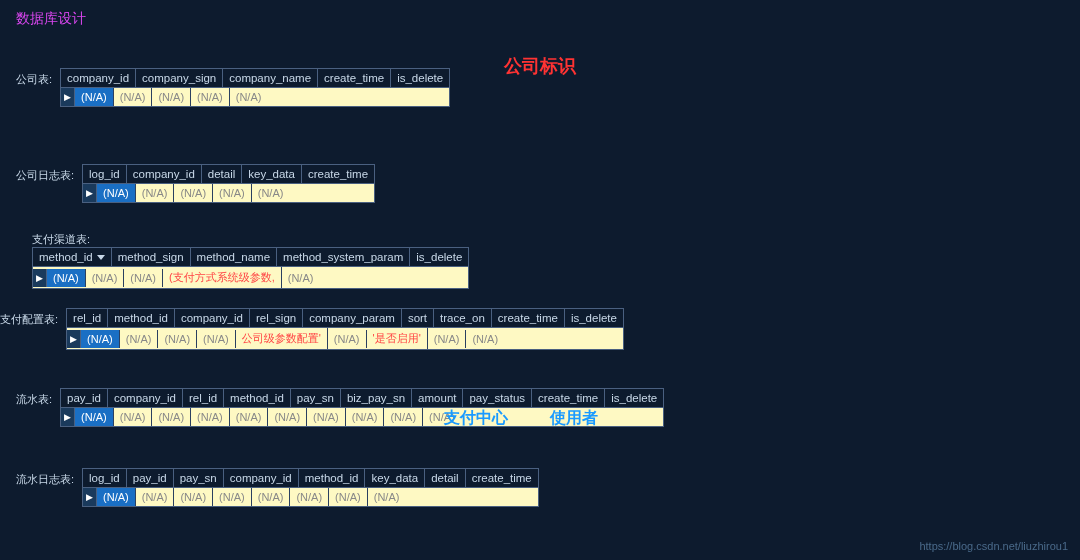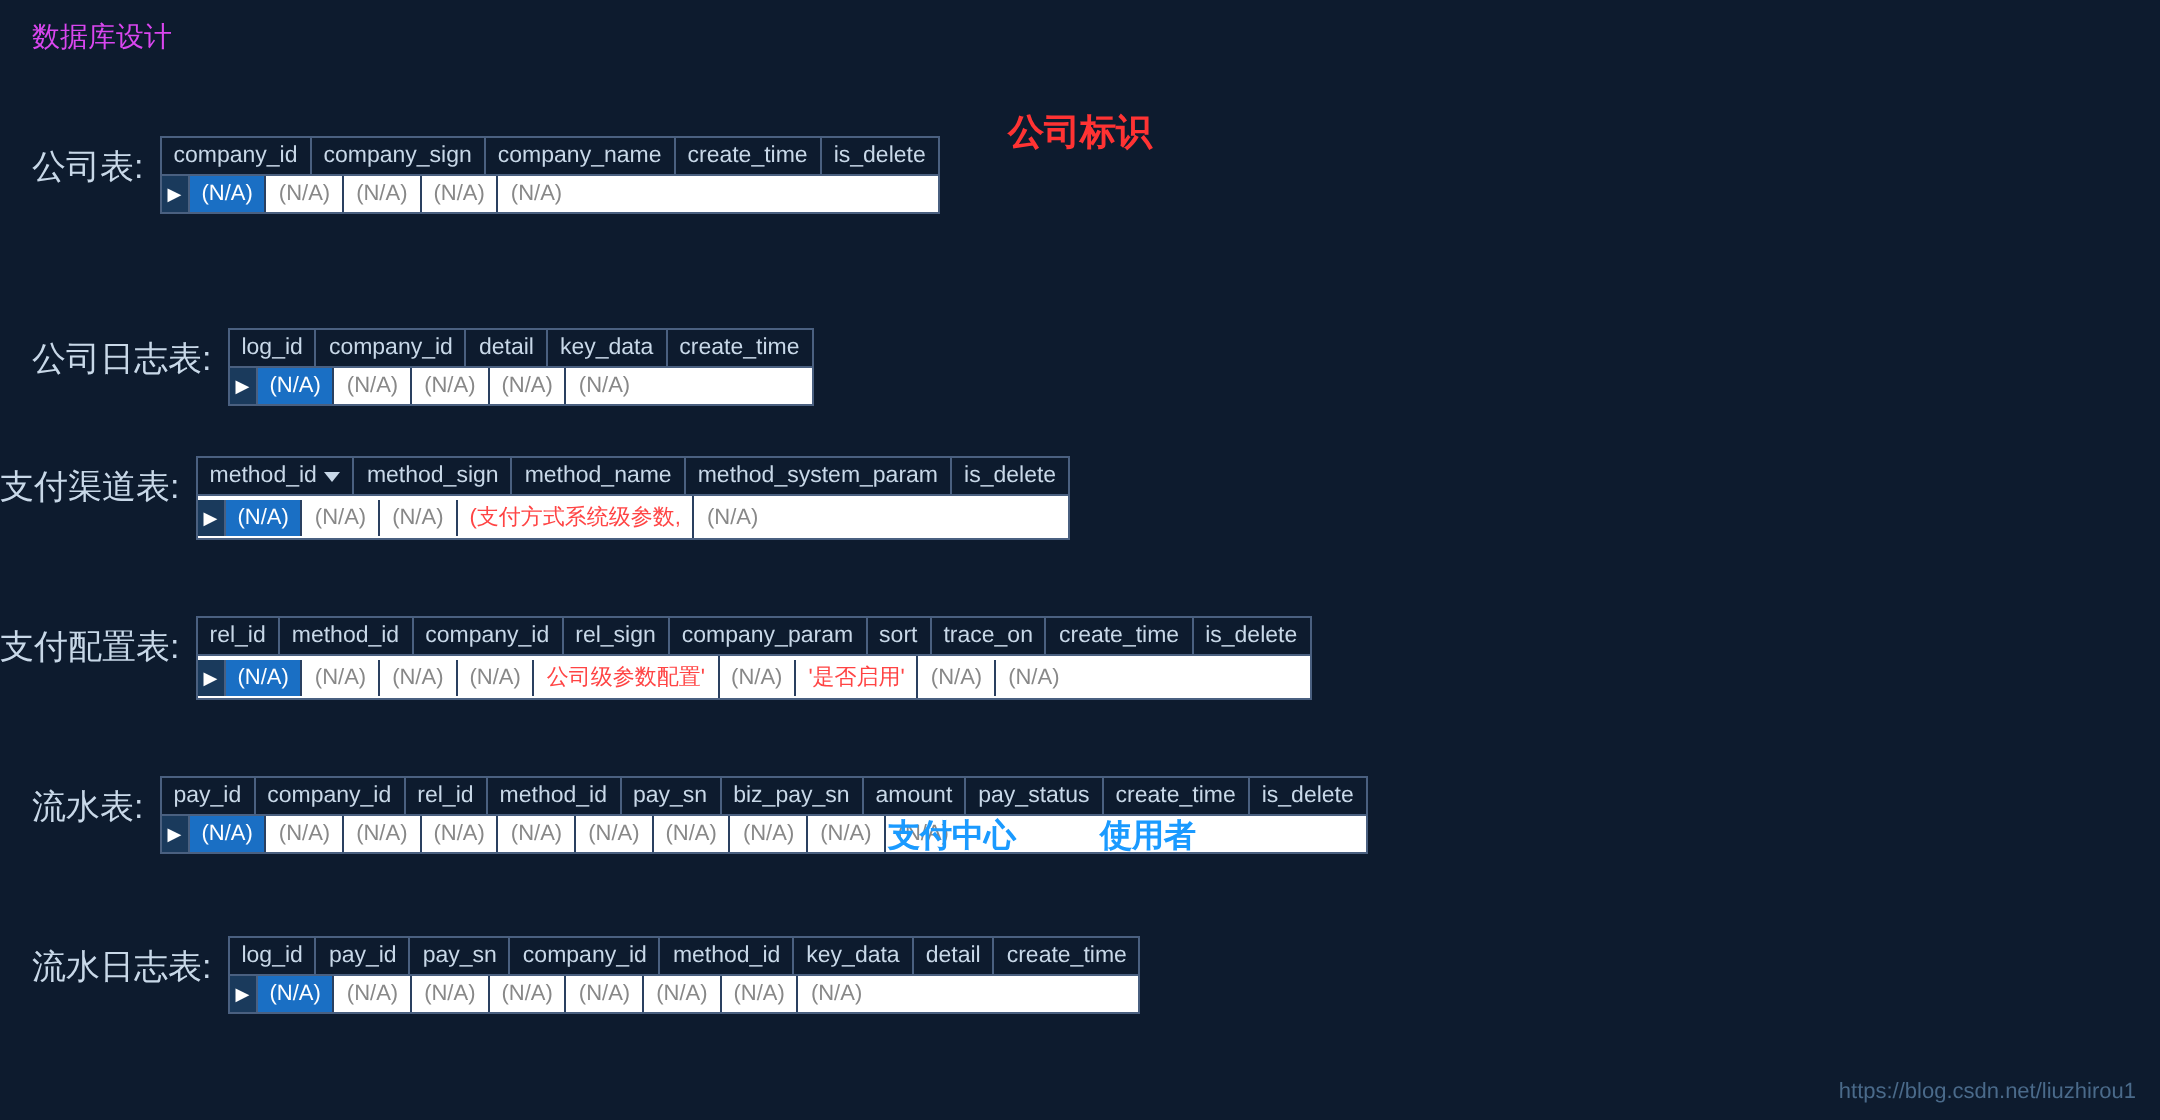--- a/index.html
+++ b/index.html
@@ -32,28 +32,28 @@
       color: #ff3333;
       margin-top: 16px;
     }
     .table-section {
       position: absolute;
       display: flex;
       align-items: flex-start;
     }
     .section-label {
       color: #c8d8e8;
-      font-size: 17px;
+      font-size: 11px;
       margin-right: 8px;
       white-space: nowrap;
       padding-top: 4px;
     }
     .db-table {
       border: 1px solid #4a6080;
-      background: #ffffff;
+      background: #fef9c3;
       min-width: 200px;
     }
     .db-table-header {
       display: flex;
       background: #0d1b2e;
       border-bottom: 1px solid #4a6080;
     }
     .db-table-header .col {
       padding: 3px 6px;
       font-size: 11.5px;
@@ -167,21 +167,21 @@
         <div class="db-table-row">
           <div class="row-indicator">▶</div>
           <div class="cell cell-highlight">(N/A)</div>
           <div class="cell">(N/A)</div>
           <div class="cell">(N/A)</div>
           <div class="cell">(N/A)</div>
           <div class="cell">(N/A)</div>
         </div>
       </div>
     </div>
-    <div class="table-section" style="top: 228px; left: 0;">
+    <div class="table-section" style="top: 228px; left: 32px; flex-direction: column;">
       <span class="section-label">支付渠道表:</span>
       <div class="db-table">
         <div class="db-table-header">
           <div class="col">
             <span class="col-with-arrow">method_id<span class="arrow-down"></span></span>
           </div>
           <div class="col">method_sign</div>
           <div class="col">method_name</div>
           <div class="col">method_system_param</div>
           <div class="col">is_delete</div>

